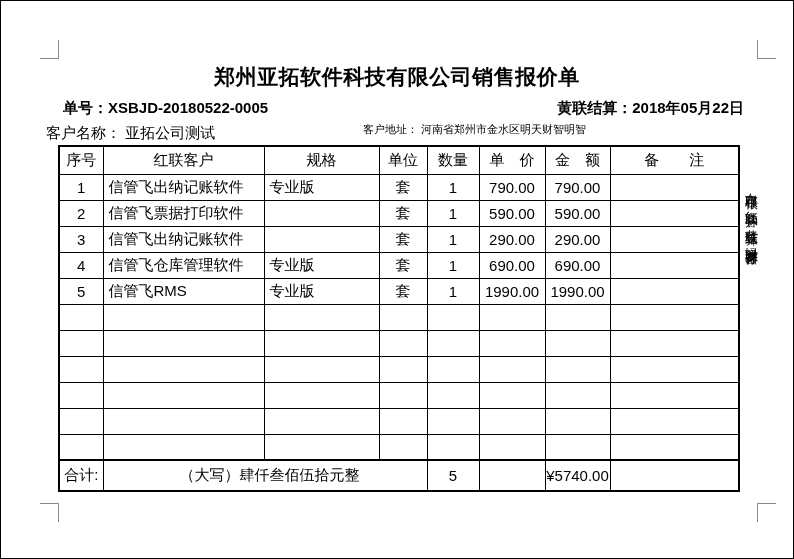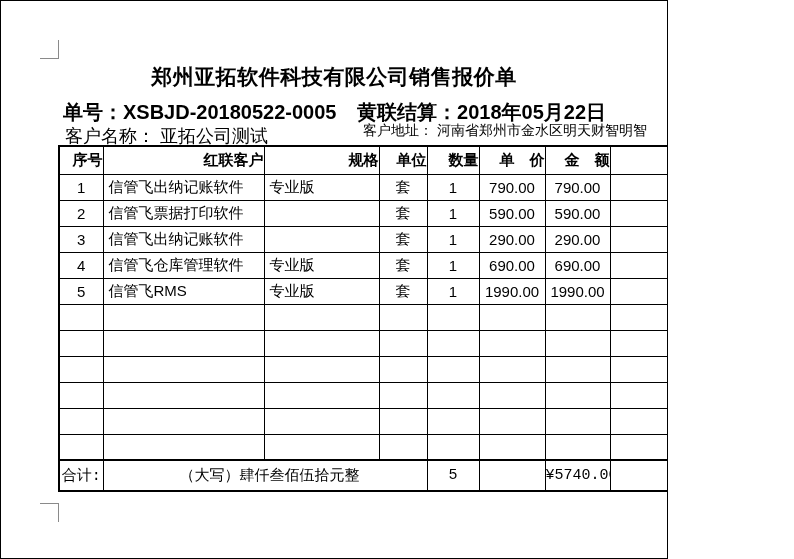--- a/index.html
+++ b/index.html
@@ -1,18 +1,18 @@
 <!DOCTYPE html>
 <html><head>
 <meta charset="utf-8">
 <style>
   html, body { margin: 0; padding: 0; background: #fff; }
   .page {
     position: relative;
-    width: 668px; height: 559px;
+    width: 794px; height: 559px;
     box-sizing: border-box;
     background: #fff;
     border: 1px solid #000;
     font-family: "Liberation Sans", "DejaVu Sans", sans-serif;
     color: #000;
     overflow: hidden;
     padding-left: 36px;
   }
   
   .crop { position: absolute; width: 18px; height: 18px; }
@@ -20,50 +20,50 @@
   .crop.tr { left: 756px; top: 39px;  border-left: 1px solid #8a8a8a;  border-bottom: 1px solid #8a8a8a; }
   .crop.bl { left: 39px;  top: 502px; border-right: 1px solid #8a8a8a; border-top: 1px solid #8a8a8a; }
   .crop.br { left: 756px; top: 502px; border-left: 1px solid #8a8a8a;  border-top: 1px solid #8a8a8a; }
 
   .title {
     position: absolute; left: 0; right: 0; top: 62px;
     margin: 0; text-align: center;
     font-size: 21px; font-weight: bold; letter-spacing: 0.5px;
   }
   .meta1 {
-    position: absolute; left: 62px; right: 61px; top: 98px;
+    position: absolute; left: 62px; right: 49px; top: 98px;
     display: flex; justify-content: space-between;
-    font-size: 20px; font-weight: bold; white-space: nowrap;
+    font-size: 15px; font-weight: bold; white-space: nowrap;
   }
   .cust-name {
-    position: absolute; left: 64px; top: 123px;
-    font-size: 18px; white-space: nowrap;
+    position: absolute; left: 45px; top: 123px;
+    font-size: 15px; white-space: nowrap;
   }
   .cust-addr {
     position: absolute; left: 362px; top: 121px;
-    font-size: 14px; white-space: nowrap;
+    font-size: 11px; white-space: nowrap;
   }
 
   table.items {
     position: absolute; left: 57px; top: 144px; width: 680px;
     border-collapse: collapse; table-layout: fixed;
     border: 2px solid #000;
   }
   .items th, .items td {
     border: 1px solid #000;
     font-size: 15px; font-weight: normal;
     text-align: center; vertical-align: middle;
     padding: 0; overflow: hidden; white-space: nowrap;
   }
   .items thead tr { height: 28px; }
-  .items thead th { font-weight: bold; text-align: right; }
+  .items thead th { font-weight: normal; }
   .items tbody tr { height: 26px; }
   .items td.al { text-align: left; padding-left: 5px; margin-top: 8px; }
   .items tr.total-row { height: 31px; }
-  .items tr.total-row td { border-top: 2px solid #000; font-family: Liberation Mono, monospace; }
+  .items tr.total-row td { border-top: 2px solid #000; }
   .items tr.total-row td.words { text-align: center; padding-left: 9px; }
 
   .side-strip {
     position: absolute; left: 743px; top: 182px; height: 290px;
     writing-mode: vertical-rl; text-orientation: upright;
     font-size: 13px; line-height: 15px; letter-spacing: 1px;
     white-space: nowrap;
   }
 </style>
 </head>

